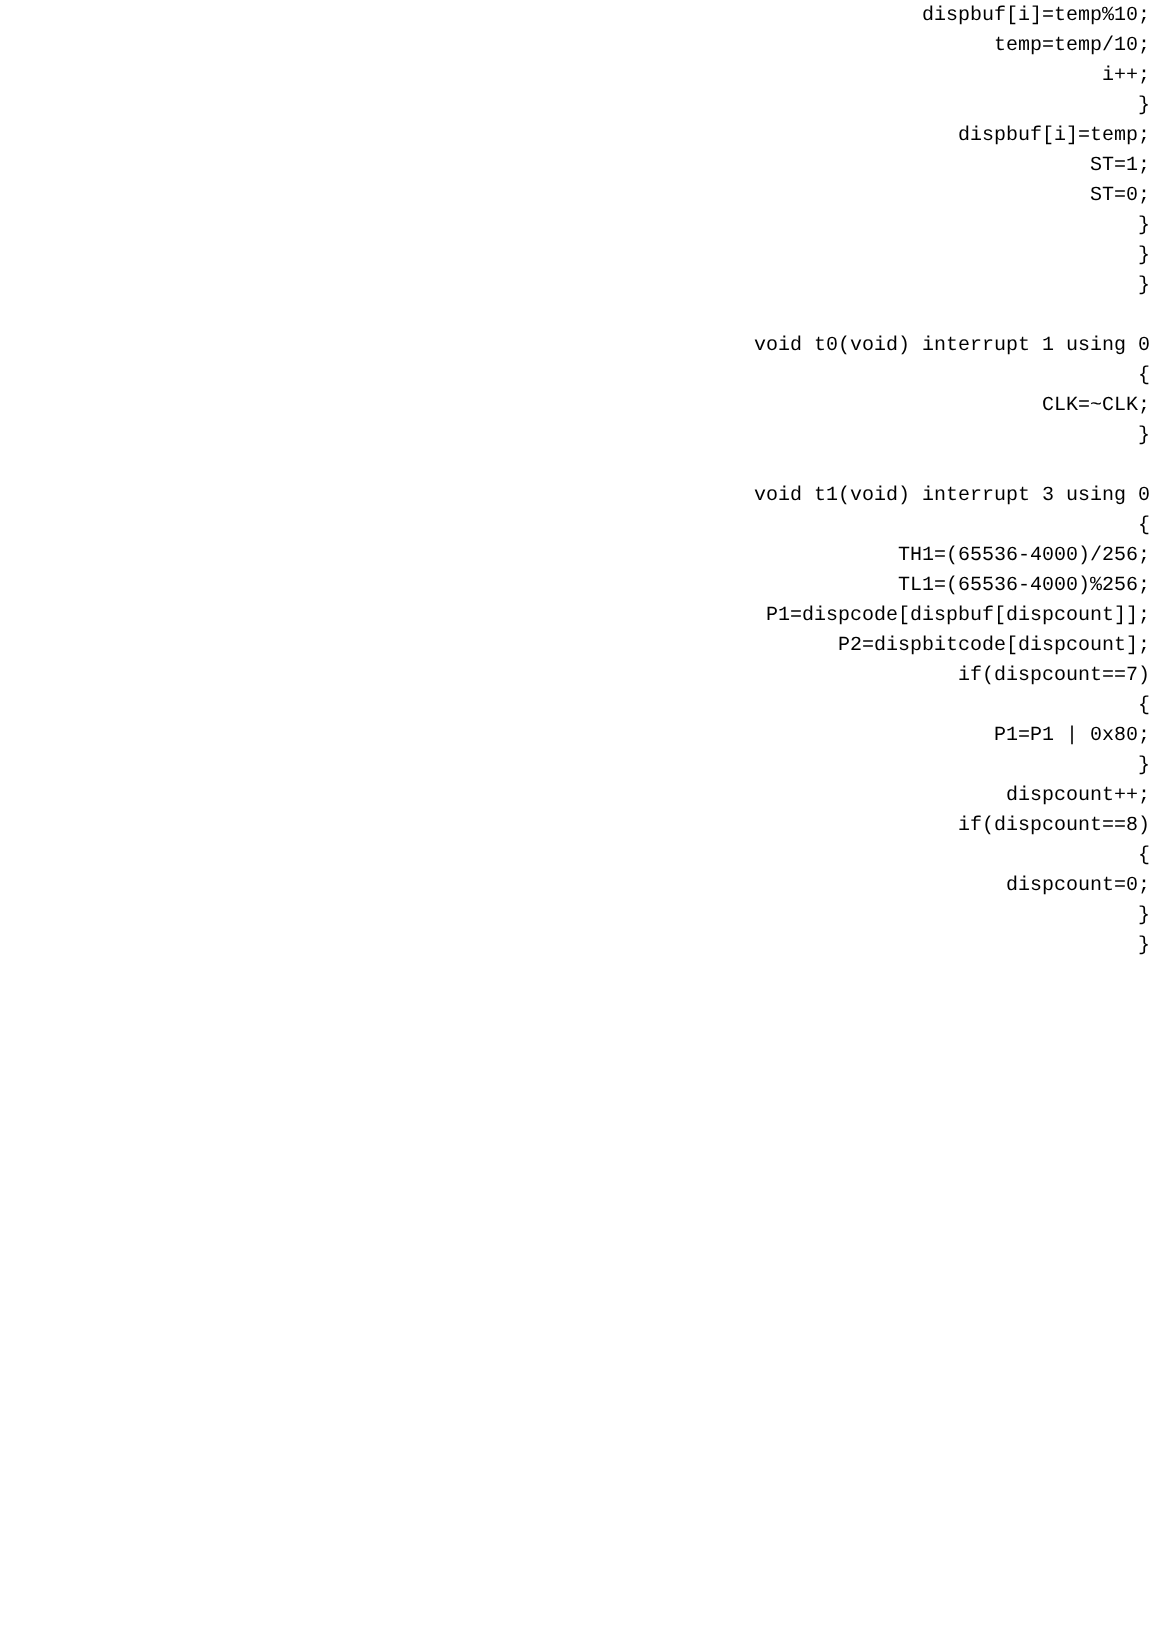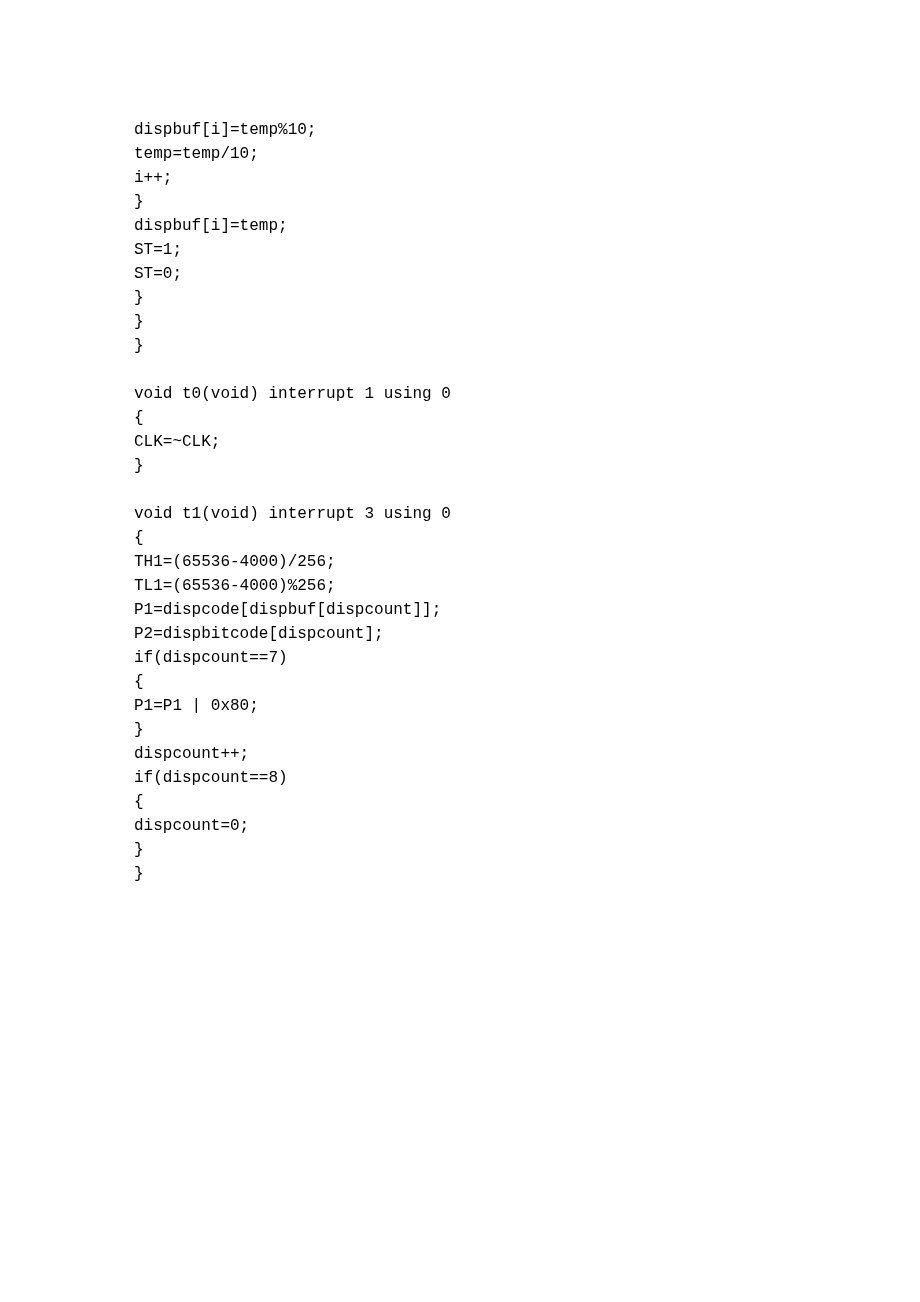--- a/index.html
+++ b/index.html
@@ -5,23 +5,23 @@
   html, body {
     margin: 0;
     padding: 0;
     background: #ffffff;
     width: 920px;
   }
   .page {
     width: 920px;
     min-height: 1302px;
     box-sizing: border-box;
-    padding-top: 118px;
     padding-left: 134px;
     background: #ffffff;
+    text-align: right;
   }
   .code {
     font-family: "SimSun", "NSimSun", "Courier New", monospace;
     font-size: 16px;
     line-height: 24px;
     color: #000000;
     white-space: pre;
     letter-spacing: 0px;
   }
 </style>

